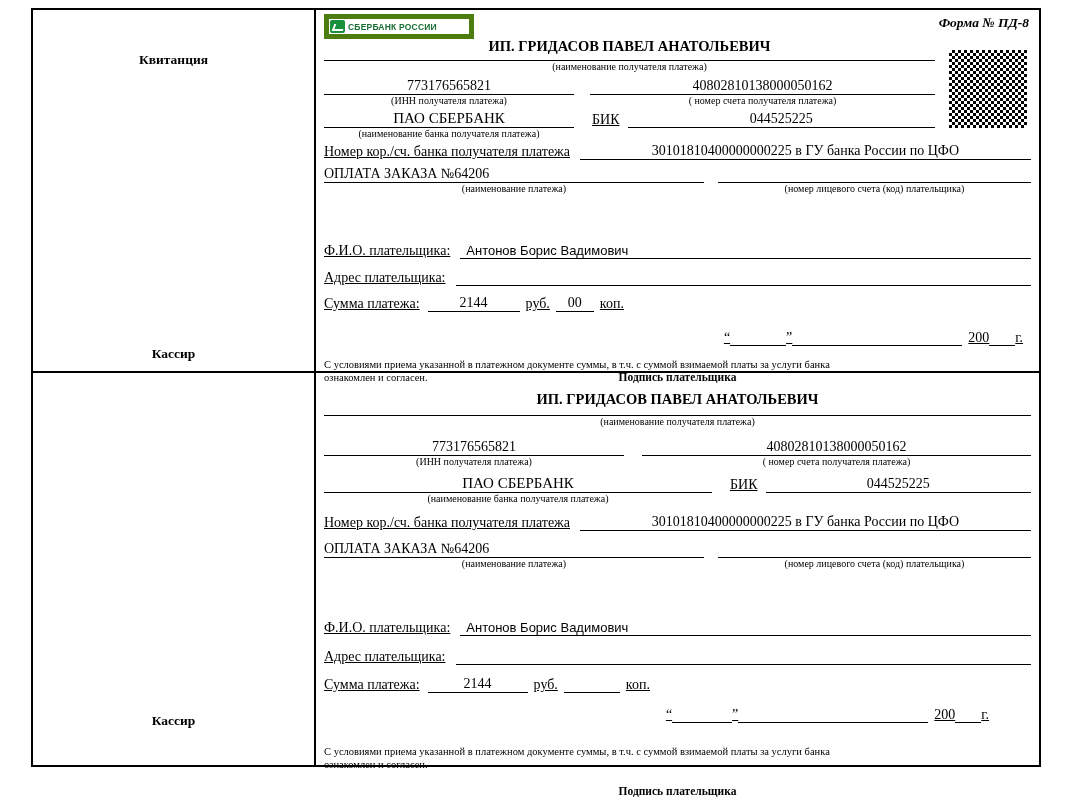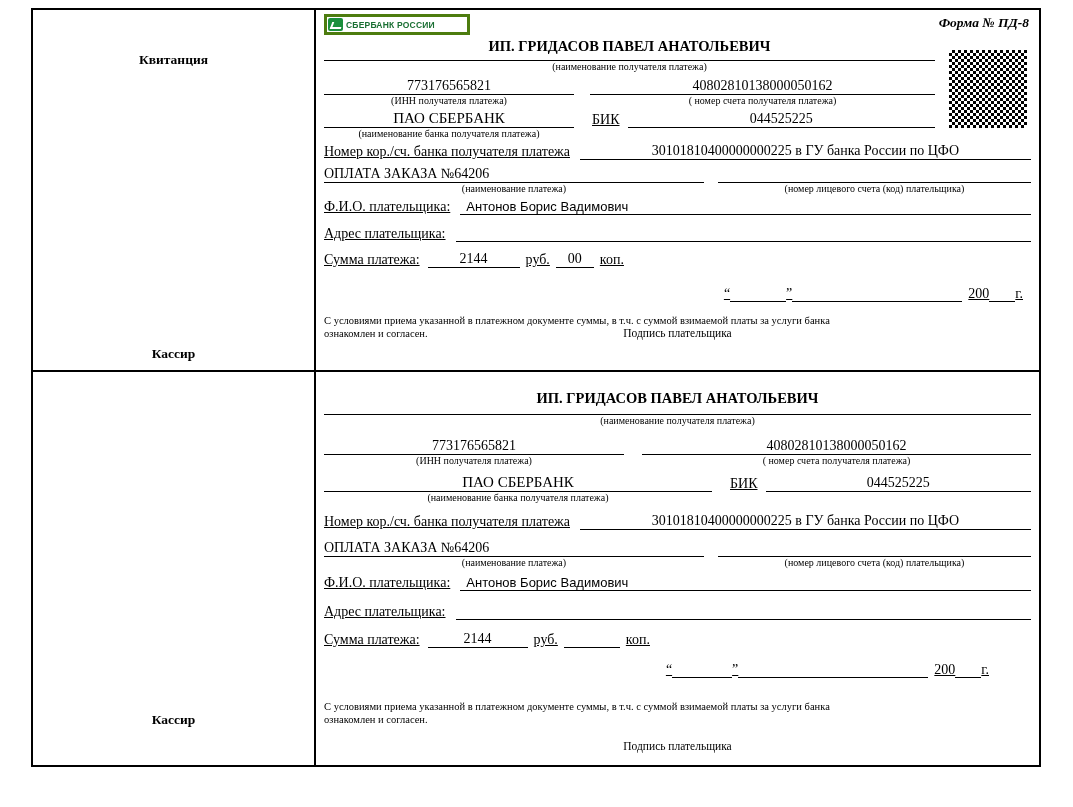--- a/index.html
+++ b/index.html
@@ -63,21 +63,21 @@
     font-size: 13.5px;
   }
   
   .sber-logo {
     position: absolute;
     left: 8px;
     top: 4px;
     width: 140px;
     height: 15px;
     background: #ffffff;
-    border: 3px solid #4d7c0f;
+    border: 5px solid #4d7c0f;
     display: flex;
     align-items: center;
     overflow: hidden;
   }
   .sber-logo .mark {
     width: 15px;
     height: 13px;
     margin-left: 1px;
     background: #1a8f3c;
     border-radius: 2px;
@@ -164,26 +164,27 @@
     border-bottom: 1px solid #000;
     flex: 1 1 auto;
     height: 17px;
   }
   .smalltext {
     font-size: 10.5px;
     line-height: 1.25;
   }
   .sign {
     text-align: center;
-    font-weight: normal;
+    font-weight: bold;
     font-size: 11.5px;
   }
   .handwrite {
     font-family: "Liberation Sans", sans-serif;
     font-size: 13px;
+    margin-top: 44px;
   }
 </style>
 </head>
 <body>
 
 <div class="page">
   <div class="form">
 
     <div class="half top">
       <div class="leftcol">

